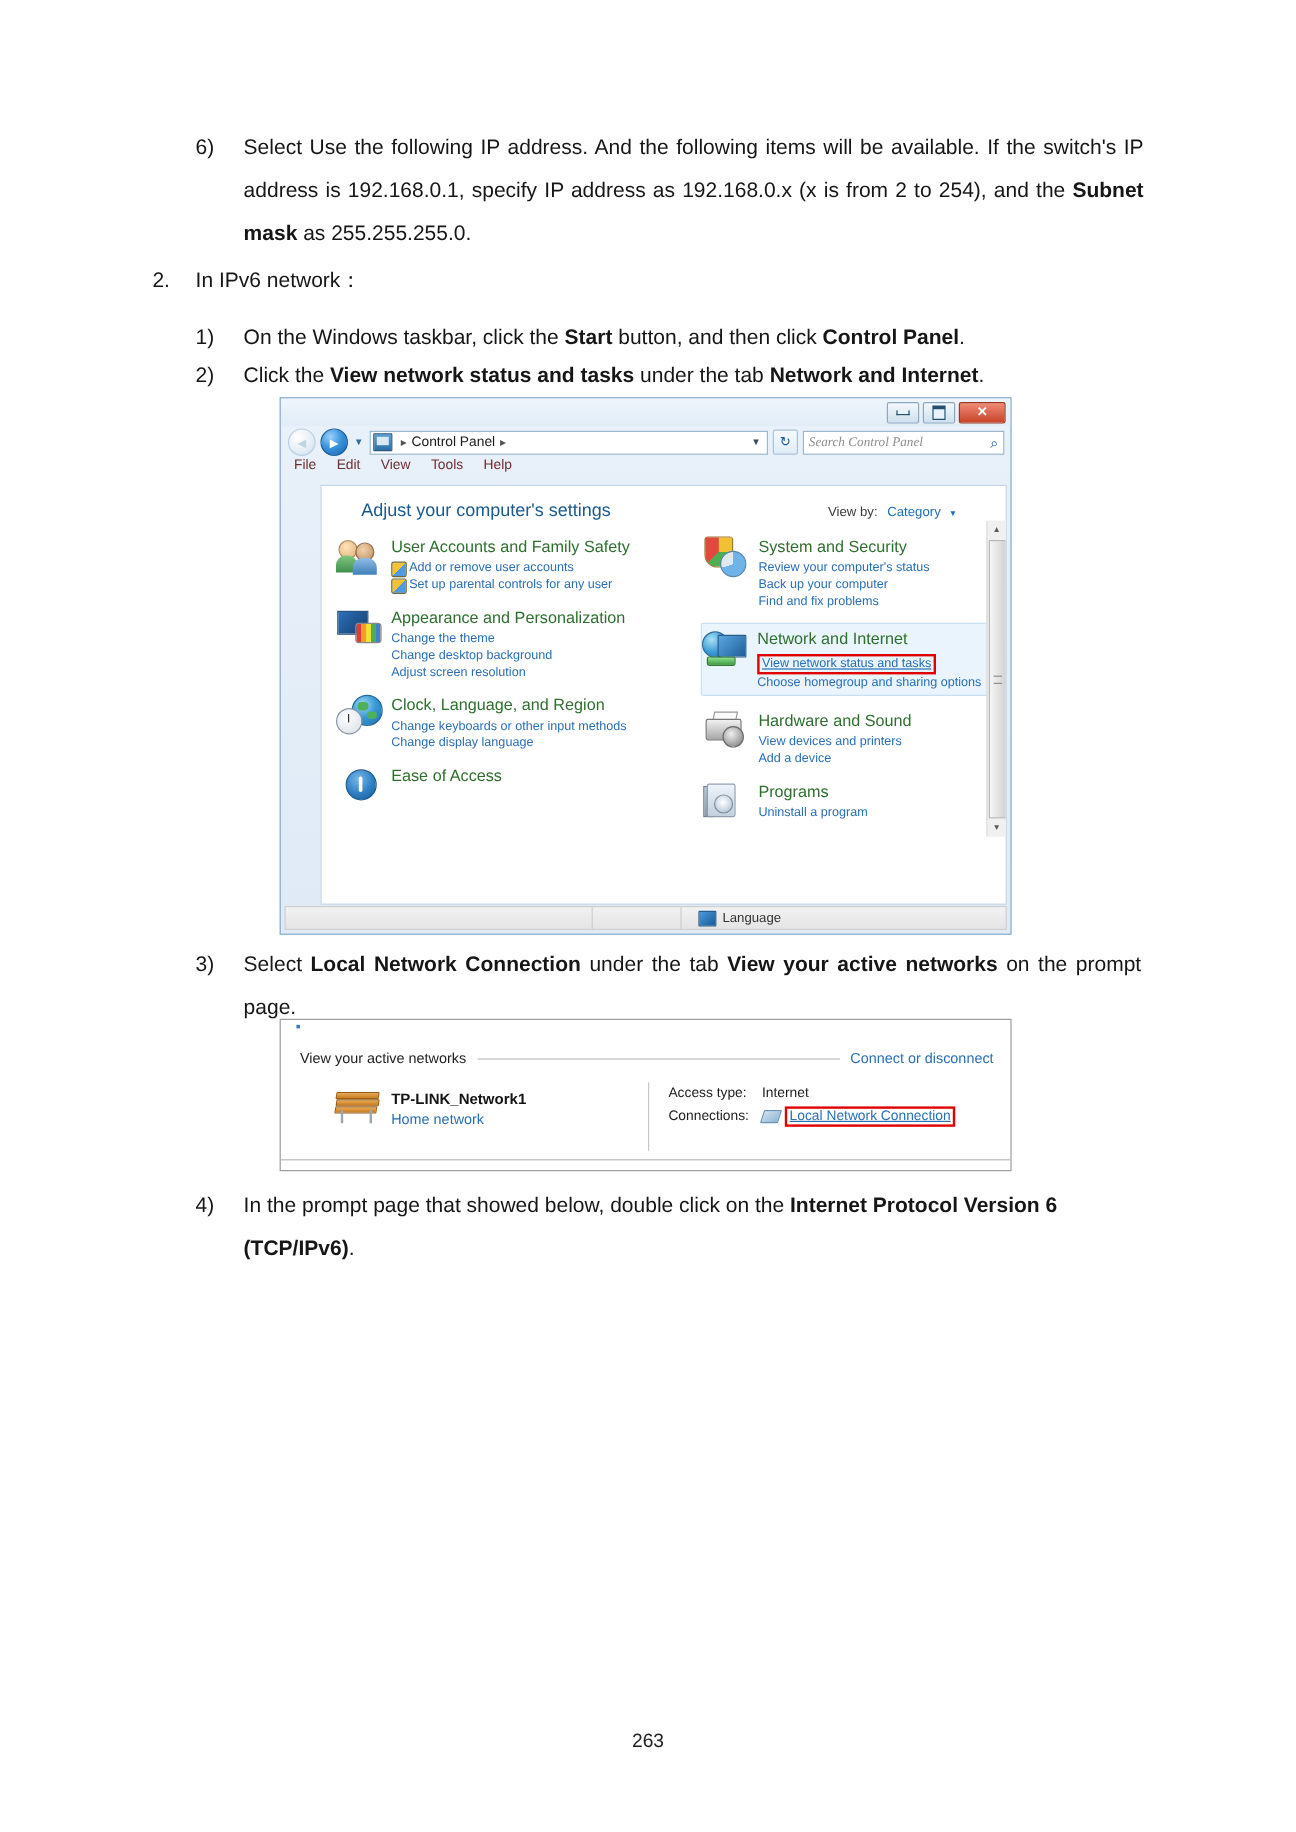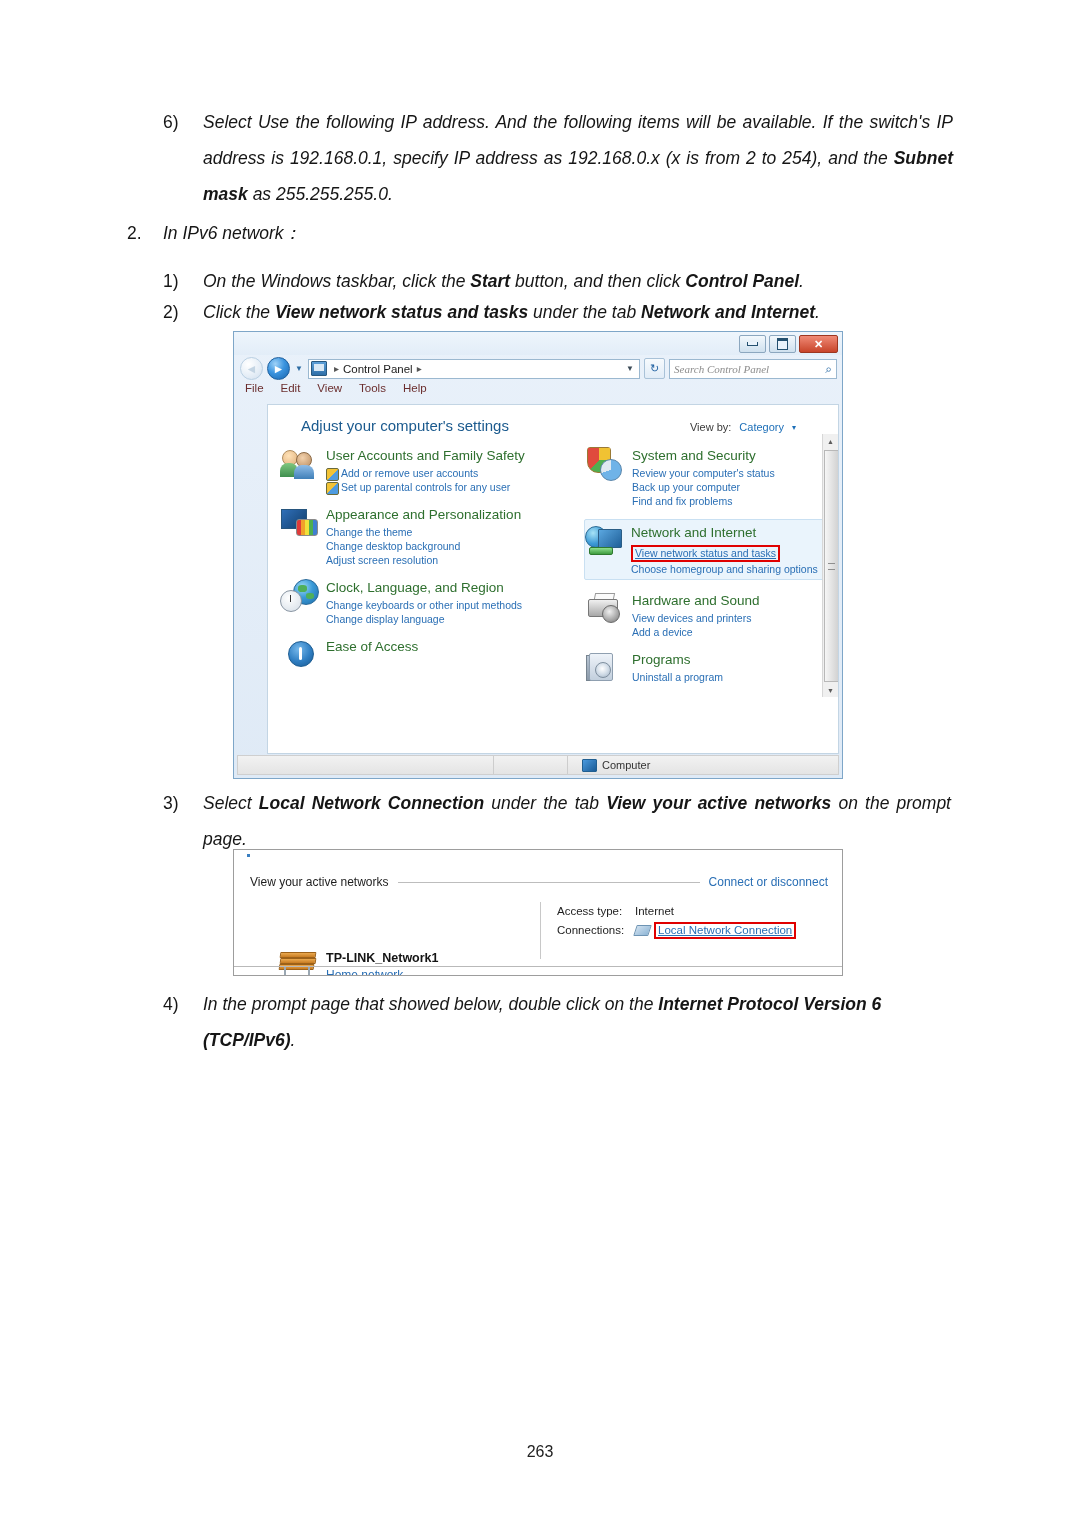--- a/index.html
+++ b/index.html
@@ -21,21 +21,20 @@
     position: absolute;
     left: 0; top: 0;
     width: 1080px;
   }
 
   .para {
     position: absolute;
     font-size: 17.5px;
     line-height: 36px;
     color: #161616;
-    font-style: italic;
   }
   .num {
     position: absolute;
     font-size: 17.5px;
     line-height: 36px;
     color: #161616;
   }
   .b { font-weight: bold; }
 
   .p6 {
@@ -559,21 +558,20 @@
     left: 16px; right: 14px; top: 52px; bottom: 16px;
     display: flex;
   }
   .net-left {
     width: 290px;
     display: flex;
     align-items: flex-start;
     padding-top: 6px;
     padding-left: 28px;
     box-sizing: border-box;
-    margin-top: 42px;
   }
   .bench {
     width: 38px; height: 28px;
     position: relative;
     flex: none;
     margin-right: 10px;
   }
   .bench .slat {
     position: absolute;
     left: 2px; width: 34px; height: 4px;
@@ -861,21 +859,21 @@
       </div>
 
     </div>
   </div>
 
   <div class="cp-status">
     <div class="sep1"></div>
     <div class="sep2"></div>
     <div class="computer">
       <span class="mini-monitor"></span>
-      <span>Computer</span>
+      <span>Language</span>
     </div>
   </div>
 </div>
 
 <div class="netwin">
 
   <div class="net-topdot"></div>
 
   <div class="net-headrow">
     <span class="lbl">View your active networks</span>

